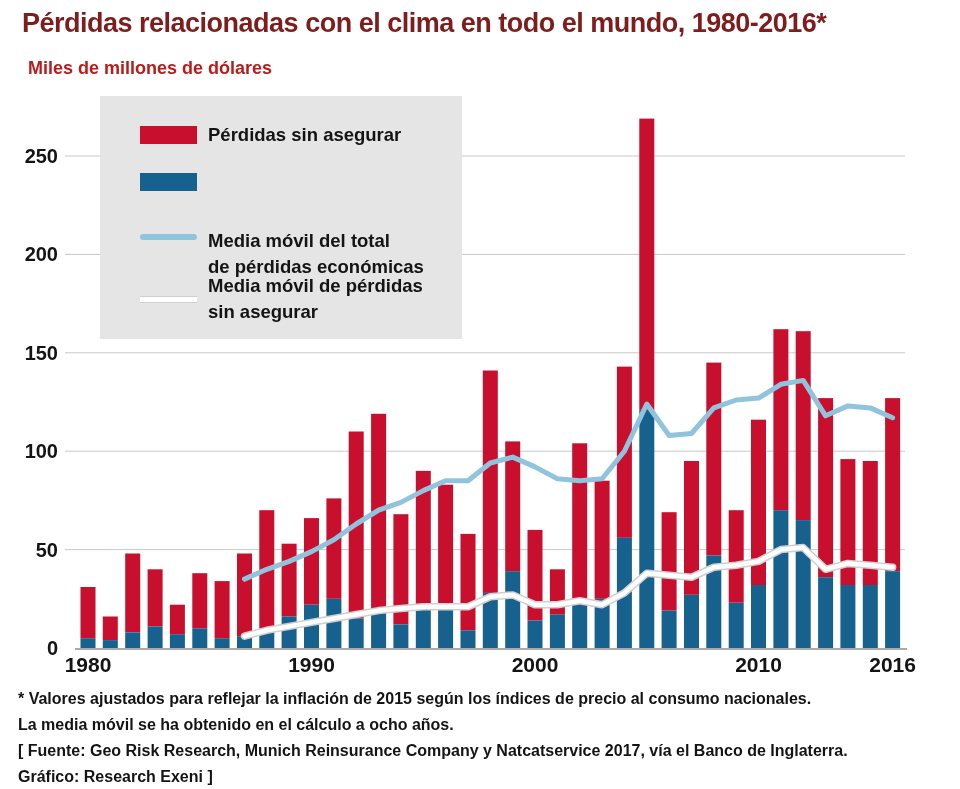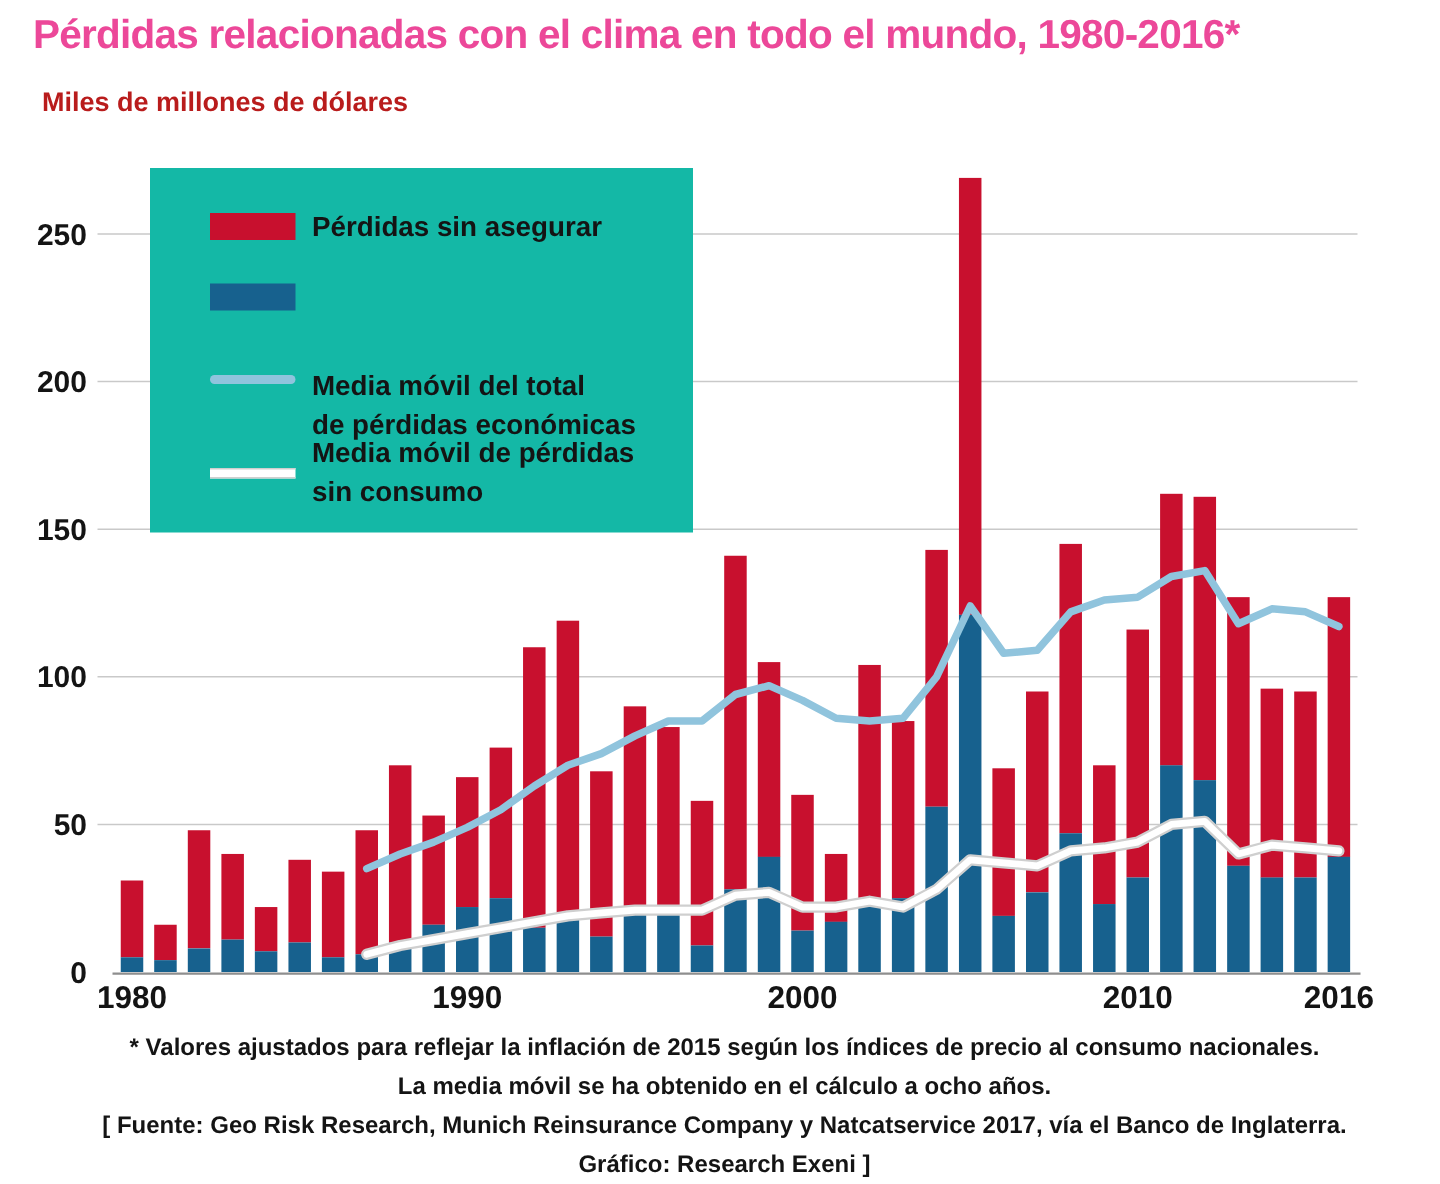--- a/index.html
+++ b/index.html
@@ -4,33 +4,33 @@
 <style>
   html,body{margin:0;padding:0;background:#fff;}
   .page{position:relative;width:960px;height:789px;background:#fff;overflow:hidden;
         font-family:"Liberation Sans","DejaVu Sans",sans-serif;color:#111;}
   .title{position:absolute;left:22px;top:8px;width:915px;
          font-size:27px;font-weight:bold;letter-spacing:-0.5px;}
   .subtitle{position:absolute;left:28px;top:58px;font-size:18px;font-weight:bold;color:#b91c1c;}
   svg.plot{position:absolute;left:0;top:0;}
   .ytick{font-family:"Liberation Sans",sans-serif;font-weight:bold;font-size:20px;fill:#141414;}
   .xtick{font-family:"Liberation Sans",sans-serif;font-weight:bold;font-size:21px;fill:#141414;}
-  .legend{position:absolute;left:100px;top:112px;width:362px;height:243px;background:#14b8a6;z-index:5;}
+  .legend{position:absolute;left:100px;top:96px;width:362px;height:243px;background:#e5e5e5;z-index:5;}
   .swatch{position:absolute;width:57px;height:18px;}
   .lineswatch{position:absolute;width:57px;}
   .ltext{position:absolute;font-size:18.5px;font-weight:bold;line-height:26px;color:#141414;}
   .footnotes{position:absolute;left:18px;top:686px;width:930px;
-             font-size:16px;font-weight:bold;line-height:26px;color:#141414;text-align:center;}
+             font-size:16px;font-weight:bold;line-height:26px;color:#141414;}
 </style>
 </head>
 <body>
 
 <div class="page">
 
-  <div class="title" style="color: #ec4899;">Pérdidas relacionadas con el clima en todo el mundo, 1980-2016*</div>
+  <div class="title" style="color: #7f1d1d;">Pérdidas relacionadas con el clima en todo el mundo, 1980-2016*</div>
   <div class="subtitle">Miles de millones de dólares</div>
 
   <svg id="plot" class="plot" width="960" height="680" viewBox="0 0 960 680">
       <line x1="65" x2="905" y1="549.6" y2="549.6" stroke="#c9c9c9" stroke-width="1"></line>
       <line x1="65" x2="905" y1="451.2" y2="451.2" stroke="#c9c9c9" stroke-width="1"></line>
       <line x1="65" x2="905" y1="352.8" y2="352.8" stroke="#c9c9c9" stroke-width="1"></line>
       <line x1="65" x2="905" y1="254.39999999999998" y2="254.39999999999998" stroke="#c9c9c9" stroke-width="1"></line>
       <line x1="65" x2="905" y1="156" y2="156" stroke="#c9c9c9" stroke-width="1"></line>
       <rect x="80.5" y="587.0" width="15" height="51.2" fill="#c8102e"></rect>
       <rect x="80.5" y="638.2" width="15" height="9.8" fill="#17618e"></rect>
@@ -131,21 +131,21 @@
 
     <div class="lineswatch" id="sw-lblue" style="left: 40px; top: 138px; height: 6px; border-radius: 3px; background: rgb(144, 196, 221);"></div>
     <div class="ltext" style="left:108px;top:112px;margin-top:20px;">
       <span>Media móvil del total</span><br>
       <span>de pérdidas económicas</span>
     </div>
 
     <div class="lineswatch" id="sw-white" style="left: 40px; top: 200px; height: 5px; background: rgb(255, 255, 255); border-top: 1.5px solid rgb(207, 207, 207); border-bottom: 1.5px solid rgb(207, 207, 207);"></div>
     <div class="ltext" style="left:108px;top:177px;">
       <span>Media móvil de pérdidas</span><br>
-      <span>sin consumo</span>
+      <span>sin asegurar</span>
     </div>
   </div>
 
   <div class="footnotes">
     <div>* Valores ajustados para reflejar la inflación de 2015 según los índices de precio al consumo nacionales.</div>
     <div>La media móvil se ha obtenido en el cálculo a ocho años.</div>
     <div>[ Fuente: Geo Risk Research, Munich Reinsurance Company y Natcatservice 2017,  vía el Banco de Inglaterra.</div>
     <div>Gráfico: Research Exeni ]</div>
   </div>
 

